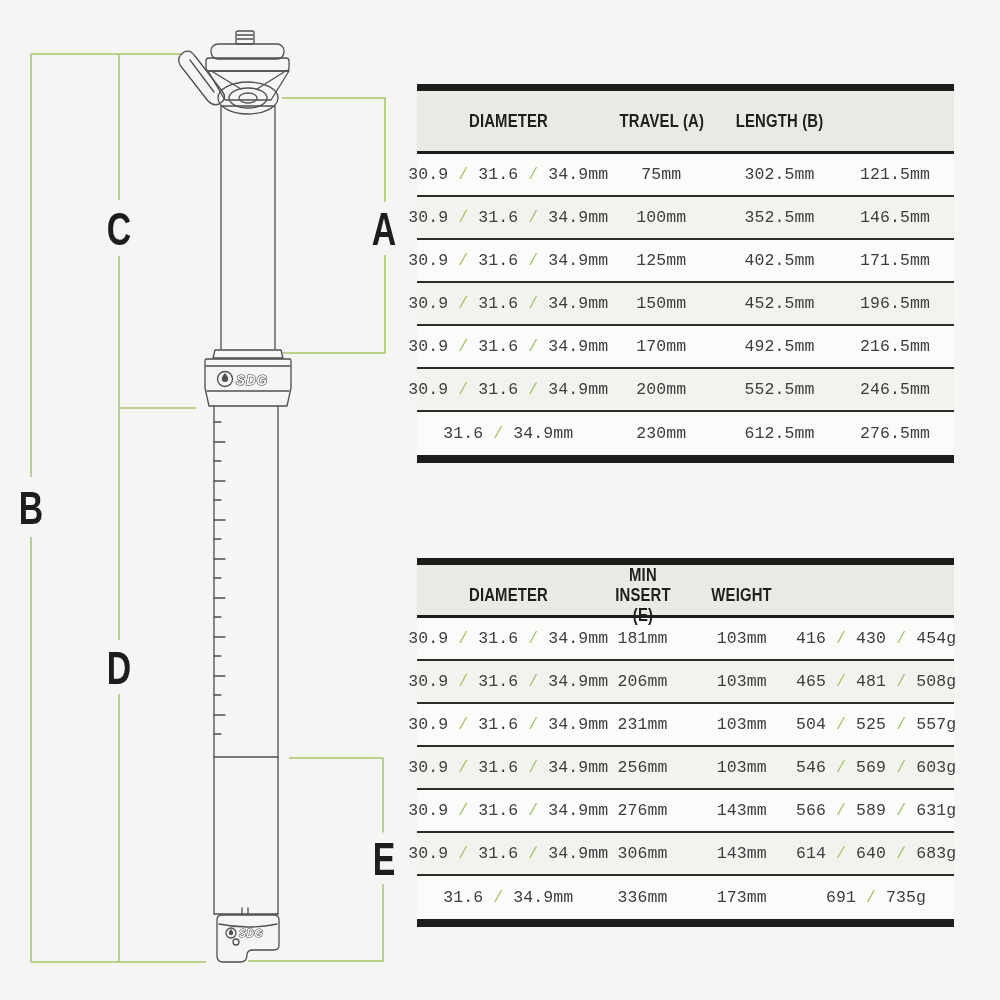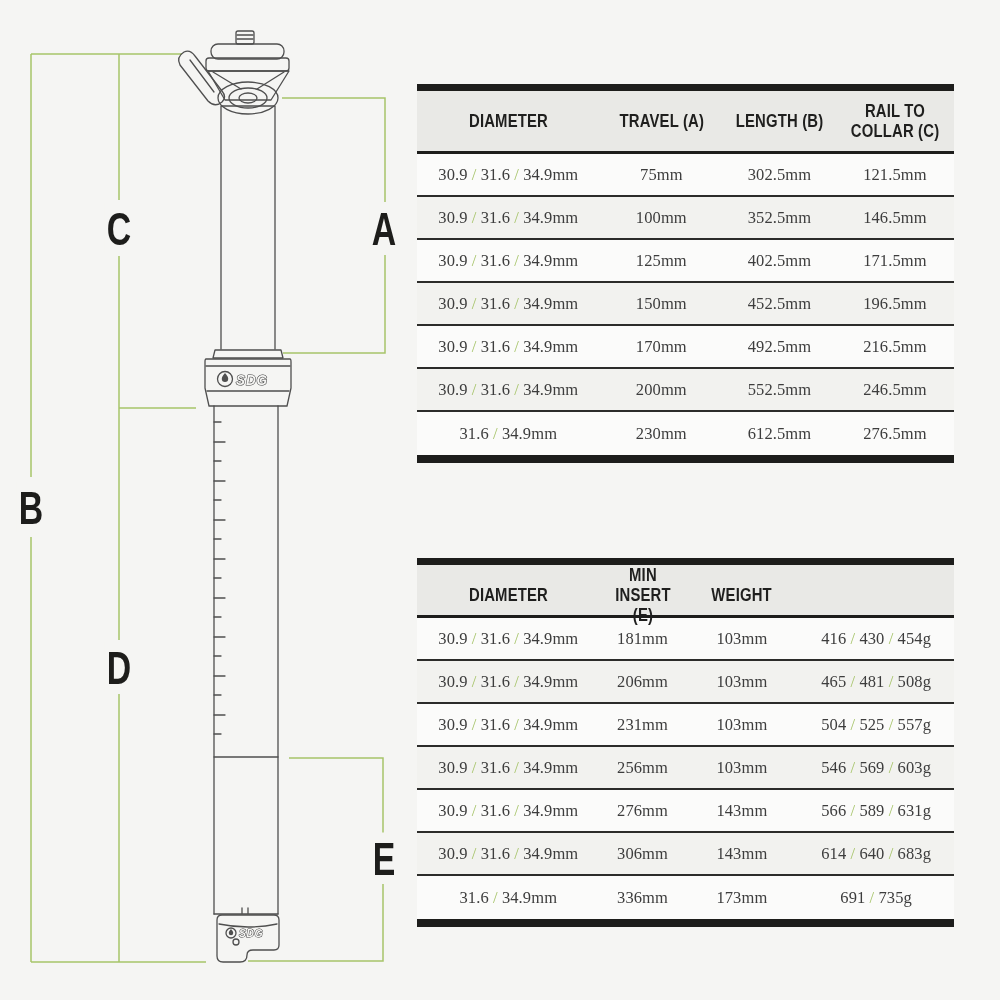--- a/index.html
+++ b/index.html
@@ -26,21 +26,21 @@
   .t1 .thead { height:50px; }
   .t0 .thead, .t0 .tr { grid-template-columns:34% 23% 21% 22%; }
   .t1 .thead, .t1 .tr { grid-template-columns:34% 16% 21% 29%; }
   .th span { display:inline-block; transform:scaleX(0.85); white-space:pre-line;
              text-align:center; font-weight:bold; font-size:17.5px; line-height:1.15;
              letter-spacing:0.2px; color:#1f1f1e; }
   .tr { display:grid; height:43px; align-items:center; justify-items:center;
         border-bottom:2px solid #2c2c2a; box-sizing:border-box; background:#fbfbfa; }
   .tr:last-child { border-bottom:none; }
   .tr.alt { background:#f2f2ef; }
-  .td { font-family:Liberation Serif, serif; font-size:16.5px;
+  .td { font-family:Liberation Mono, monospace; font-size:16.5px;
         color:#3d3d3d; letter-spacing:0.1px; white-space:nowrap; }
   .slash { color:#a6c469; }
 </style>
 </head>
 <body>
 
 <div class="canvas">
 
   <svg class="diagram-svg" width="410" height="1000" viewBox="0 0 410 1000">
 
@@ -116,22 +116,20 @@
   <div class="dim-label" style="left:119px; top:228px;">C</div>
   <div class="dim-label" style="left:119px; top:667px;">D</div>
   <div class="dim-label" style="left:384px; top:858px;">E</div>
 
   <div class="spec-table t0">
     <div class="bar top"></div>
     <div class="thead">
         <div class="th"><span>DIAMETER</span></div>
         <div class="th"><span>TRAVEL (A)</span></div>
         <div class="th"><span>LENGTH (B)</span></div>
-        <div class="th"><span>RAIL TO
-COLLAR (C)</span></div>
       </div>
     <div class="tbody">
         <div class="tr">
           <div class="td">30.9<span class="slash"> / </span>31.6<span class="slash"> / </span>34.9mm</div>
           <div class="td">75mm</div>
           <div class="td">302.5mm</div>
           <div class="td">121.5mm</div>
         </div>
         <div class="tr alt">
           <div class="td">30.9<span class="slash"> / </span>31.6<span class="slash"> / </span>34.9mm</div>

